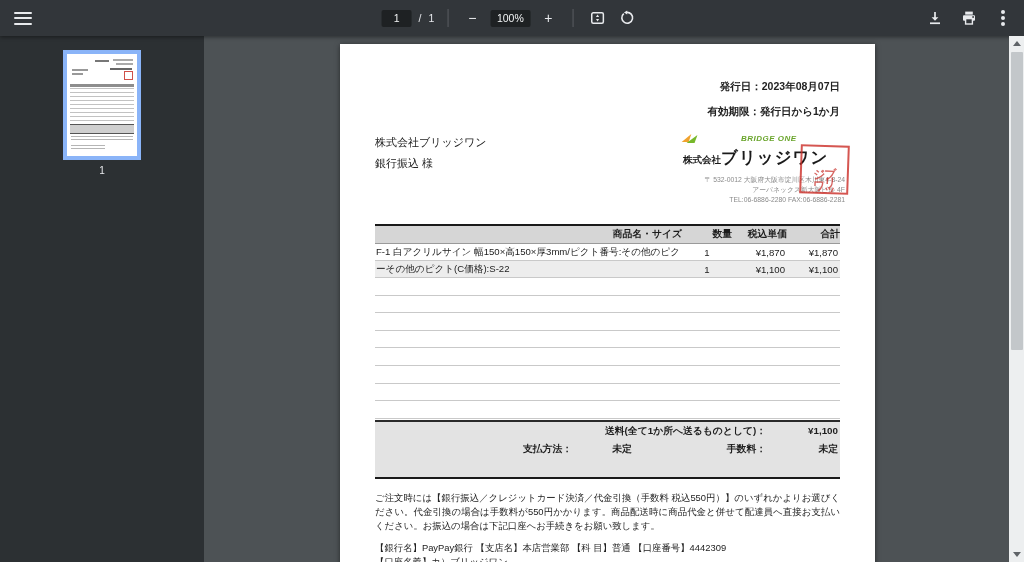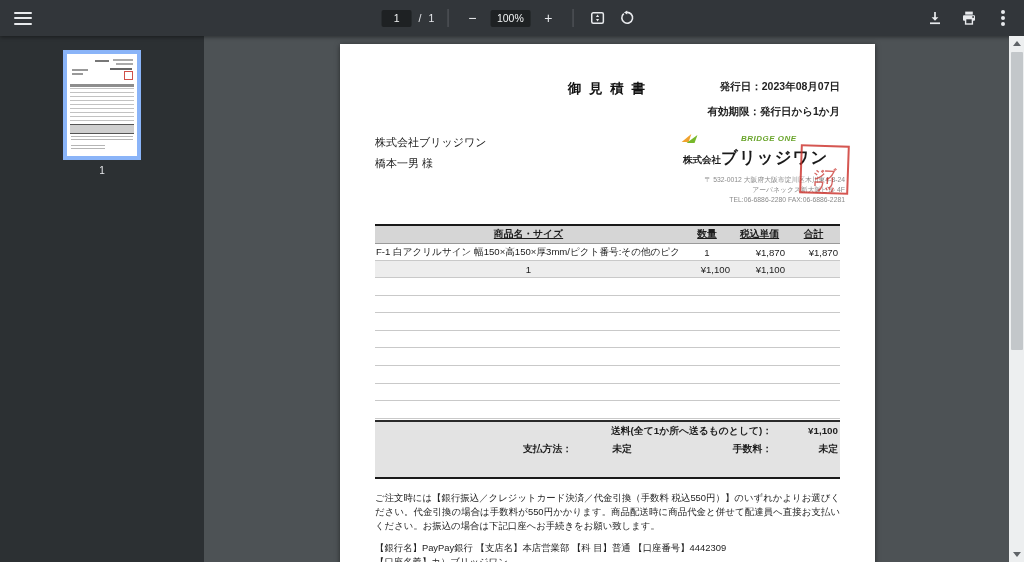--- a/index.html
+++ b/index.html
@@ -76,35 +76,35 @@
     display:flex;align-items:center;justify-content:center;overflow:hidden;
   }
   .stamp span{
     writing-mode:vertical-rl;font-size:12px;line-height:11px;font-weight:bold;
     color:rgba(198,40,34,.72);letter-spacing:-2px;
   }
   
   .itable{position:absolute;left:35px;top:180px;width:465px;}
   .irow{display:grid;grid-template-columns:1fr 50px 55px 53px;align-items:center;}
   .ihead{height:17px;background:#d6d6d6;border-top:2px solid #1a1a1a;border-bottom:1px solid #9a9a9a;font-size:9.8px;font-weight:bold;}
-  .ihead div{text-align:center;text-decoration:underline;}
+  .ihead div{text-align:right;}
   .idata{height:16px;font-size:9.6px;border-bottom:1px solid #c9c9c9;}
   .idata .c-name{text-align:left;padding-left:1px;white-space:nowrap;overflow:hidden;}
   .idata .c-qty{text-align:center;}
   .idata .c-unit,.idata .c-total{text-align:right;padding-right:2px;}
   .idata.alt{background:#ededed;}
   .empty-row{height:16.6px;border-bottom:1px solid #c9c9c9;}
   
   .totals{
     position:absolute;left:35px;top:376px;width:465px;height:55px;background:#e3e3e3;
     border-top:2px solid #2a2a2a;border-bottom:2.5px solid #1a1a1a;font-size:9.8px;font-weight:600;color:#1e1e1e;
   }
   .trow{position:relative;height:18px;}
   .trow span{position:absolute;top:3px;white-space:nowrap;}
-  .t-r68{right:68px;}
+  .t-r68{right:74px;}
   .t-r2{right:2px;}
   .t-r280{right:268px;}
   .t-center{left:187px;width:120px;text-align:center;}
   .t-big{font-size:11px;font-weight:bold;top:1px;}
   
   .notes{position:absolute;left:35px;top:447px;width:465px;font-size:9.4px;line-height:13.8px;color:#222;text-align:justify;}
   .bank{position:absolute;left:35px;top:497px;width:465px;font-size:9.4px;line-height:14px;color:#222;}
   
   .scrollbar{position:absolute;right:0;top:36px;bottom:0;width:15px;background:#edeff0;z-index:40;}
   .sb-arrow{position:absolute;left:0;width:15px;height:15px;display:flex;align-items:center;justify-content:center;cursor:pointer;}
@@ -186,26 +186,25 @@
       <div class="t-el t-p1" style="background:repeating-linear-gradient(to bottom,#b5b5b5 0 1px,rgba(0,0,0,0) 1px 3px);"></div>
       <div class="t-el t-p2" style="background:repeating-linear-gradient(to bottom,#b5b5b5 0 1px,rgba(0,0,0,0) 1px 3px);"></div>
     </div>
     <div class="thumb-label">1</div>
   </div>
 </div>
 
 <div class="viewer">
   <div class="page">
 
-    <div class="doc-title">御 見 積 書</div>
     <div class="doc-meta1">発行日：2023年08月07日</div>
     <div class="doc-meta2">有効期限：発行日から1か月</div>
 
     <div class="recip1">株式会社ブリッジワン</div>
-    <div class="recip2">橋本一男 様</div>
+    <div class="recip2">銀行振込 様</div>
 
     <div class="vendor">
       <div class="v-logo">
         <span class="v-logo-mark">
             <span class="m1"></span>
             <span class="m2"></span>
           </span>
         <span class="v-logo-text">BRIDGE ONE</span>
       </div>
       <div class="v-company">
@@ -228,20 +227,21 @@
         <div>税込単価</div>
         <div>合計</div>
       </div>
       <div class="irow idata">
         <div class="c-name">F-1 白アクリルサイン 幅150×高150×厚3mm/ピクト番号:その他のピクト</div>
         <div class="c-qty">1</div>
         <div class="c-unit">¥1,870</div>
         <div class="c-total">¥1,870</div>
       </div>
       <div class="irow idata alt">
+        <div class="c-name">ーその他のピクト(C価格):S-22</div>
         <div class="c-qty">1</div>
         <div class="c-unit">¥1,100</div>
         <div class="c-total">¥1,100</div>
       </div>
       <div class="empty-row"></div>
       <div class="empty-row"></div>
       <div class="empty-row"></div>
       <div class="empty-row"></div>
       <div class="empty-row"></div>
       <div class="empty-row"></div>

